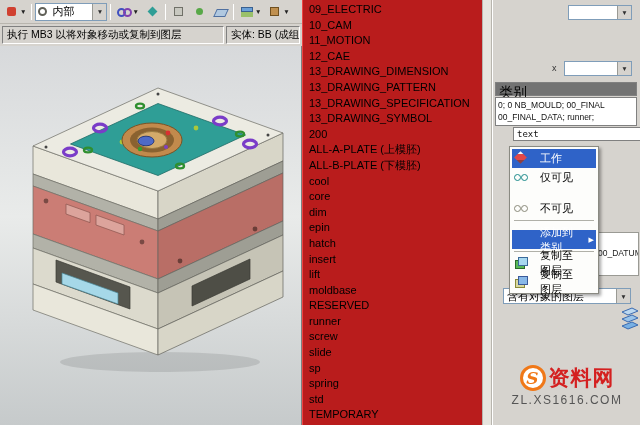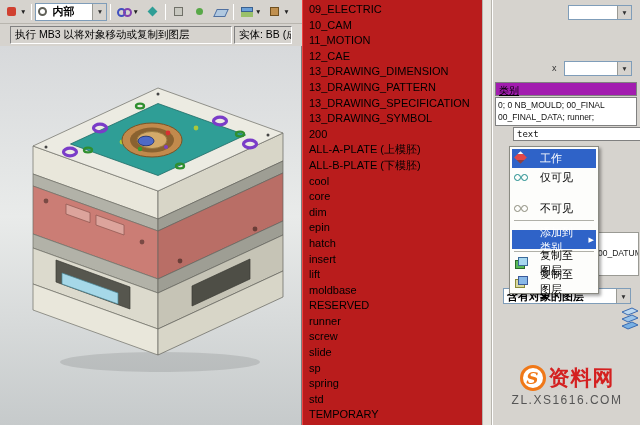--- a/index.html
+++ b/index.html
@@ -17,28 +17,28 @@
   .ti-rings::before,.ti-rings::after{content:"";position:absolute;top:4px;width:5px;height:5px;border:2px solid #4050c0;border-radius:50%;}
   .ti-rings::before{left:1px;}.ti-rings::after{left:7px;border-color:#8040b0;}
   .ti-teal::before{content:"";position:absolute;inset:4px;background:#2f9e96;transform:rotate(45deg);}
   .ti-gray::before{content:"";position:absolute;inset:3px;border:1.5px solid #707068;background:#c8c8c0;}
   .ti-green::before{content:"";position:absolute;inset:4px;background:#58a848;border-radius:50%;}
   .ti-plane::before{content:"";position:absolute;left:2px;top:5px;width:10px;height:6px;background:#b0c8e0;border:1px solid #5070a0;transform:skewX(-25deg);}
   .ti-layers::before{content:"";position:absolute;left:2px;top:3px;width:10px;height:3px;background:#6aa0d8;border:1px solid #3a6090;box-shadow:0 5px 0 #9ac06a;}
   .ti-cube::before{content:"";position:absolute;inset:3px;background:#c09050;border:1px solid #705020;}
   .ring-ico{width:9px;height:9px;border:2px solid #606058;border-radius:50%;margin:0 2px;flex:0 0 auto;}
   .combo{background:#fff;border:1px solid #7f9db9;display:flex;align-items:center;font-size:11px;color:#000;}
-  .combo .val{padding:4px 3px;white-space:nowrap;overflow:hidden;font-weight:bold;}
+  .combo .val{padding:4px 3px;white-space:nowrap;overflow:hidden;}
   .combo .db{margin-left:auto;width:14px;height:100%;background:#d6d3ce;border-left:1px solid #9a9a94;
              display:flex;align-items:center;justify-content:center;color:#303030;font-size:6.5px;flex:0 0 14px;}
   .tb-combo{height:18px;width:72px;}
 
   
   .tb2{position:absolute;top:24px;left:0;width:302px;height:22px;background:#d6d3ce;
-       display:flex;align-items:center;padding:0 10px;gap:2px;}
+       display:flex;align-items:center;padding:0 2px;gap:2px;}
   .sfield{border:1px solid;border-color:#808080 #fff #fff #808080;background:#d6d3ce;
           height:18px;display:flex;align-items:center;padding:0 4px;font-size:10.5px;white-space:nowrap;overflow:hidden;}
   .sf1{width:222px;}
   .sf2{flex:1;}
 
   
   .viewport{position:absolute;top:46px;left:0;width:302px;height:379px;
             background:linear-gradient(180deg,#d7d9db 0%,#e9ebea 45%,#c6cacb 100%);
             border-right:1px solid #808080;}
   .viewport svg{display:block;}
@@ -50,22 +50,22 @@
   .list-panel li{height:15.6px;font-size:11px;color:#000;white-space:nowrap;line-height:15.6px;}
 
   .list-scroll{position:absolute;top:0;left:482px;width:10px;height:425px;background:#e6e4de;
                border-left:1px solid #b8b5ae;border-right:1px solid #b8b5ae;}
 
   
   .rpanel{position:absolute;top:0;left:492px;width:148px;height:425px;background:#d6d3ce;border-left:1px solid #fff;}
   .combo1{position:absolute;left:75px;top:5px;width:64px;height:15px;}
   .fx{position:absolute;left:59px;top:63px;font-size:9px;color:#333;}
   .combo2{position:absolute;left:71px;top:61px;width:68px;height:15px;}
-  .cat-label{position:absolute;left:2px;top:82px;width:142px;height:14px;background:#a21caf;border:1px solid #808080;
-             font-size:10px;padding:1px 0 0 3px;color:#000;text-decoration:underline;}
+  .cat-label{position:absolute;left:2px;top:82px;width:142px;height:14px;background:#737373;border:1px solid #808080;
+             font-size:14px;padding:1px 0 0 3px;color:#000;text-decoration:underline;}
   .cat-text{position:absolute;left:2px;top:97px;width:142px;height:29px;background:#fff;border:1px solid #808080;
             font-family:"DejaVu Sans Mono",monospace;font-size:8.5px;line-height:12px;padding:1px 2px;color:#111;
             white-space:nowrap;overflow:hidden;}
   .filter-field{position:absolute;left:20px;top:127px;width:142px;height:14px;background:#fff;border:1px solid #808080;
                 font-family:"DejaVu Sans Mono",monospace;font-size:9px;padding:1px 3px;color:#111;}
   .behind-box{position:absolute;left:104px;top:232px;width:42px;height:44px;background:#fff;border:1px solid #9a9a94;
               font-family:"DejaVu Sans Mono",monospace;font-size:8.5px;color:#222;padding-top:15px;overflow:hidden;white-space:nowrap;}
   .combo3{position:absolute;left:10px;top:288px;width:128px;height:16px;}
   .combo3 .val{font-size:11px;}
   .layers-ico{position:absolute;left:126px;top:306px;width:20px;height:26px;}

